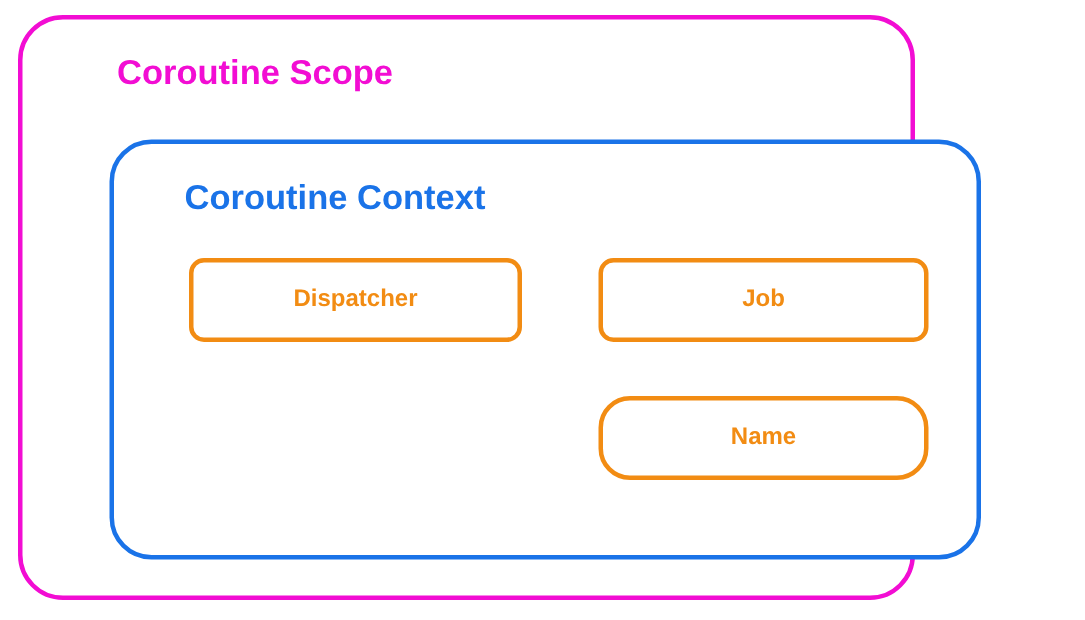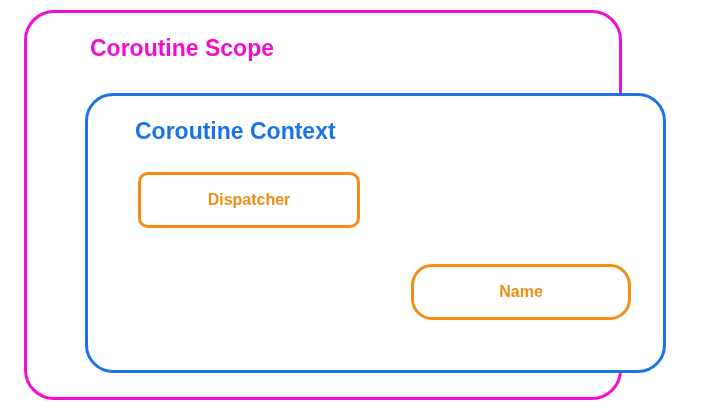--- a/index.html
+++ b/index.html
@@ -10,21 +10,21 @@
   }
   .canvas {
     position: relative;
     width: 723px;
     height: 413px;
     background: #ffffff;
     overflow: hidden;
   }
   .scope-box {
     position: absolute;
-    left: 24px;
+    left: 12px;
     top: 10px;
     width: 598px;
     height: 390px;
     box-sizing: border-box;
     border: 3px solid #F20DD3;
     border-radius: 30px;
     background: #ffffff;
   }
   .scope-label {
     position: absolute;
@@ -83,20 +83,23 @@
   <div class="scope-box">
     <div class="scope-label">Coroutine Scope</div>
 
     <div class="context-box">
       <div class="context-label">Coroutine Context</div>
 
       <div class="item-box item-dispatcher">
         <span>Dispatcher</span>
       </div>
 
+      <div class="item-box item-job">
+        <span>Job</span>
+      </div>
 
 
       <div class="item-box item-name">
         <span>Name</span>
       </div>
     </div>
   </div>
 </div>
 
 </body></html>

